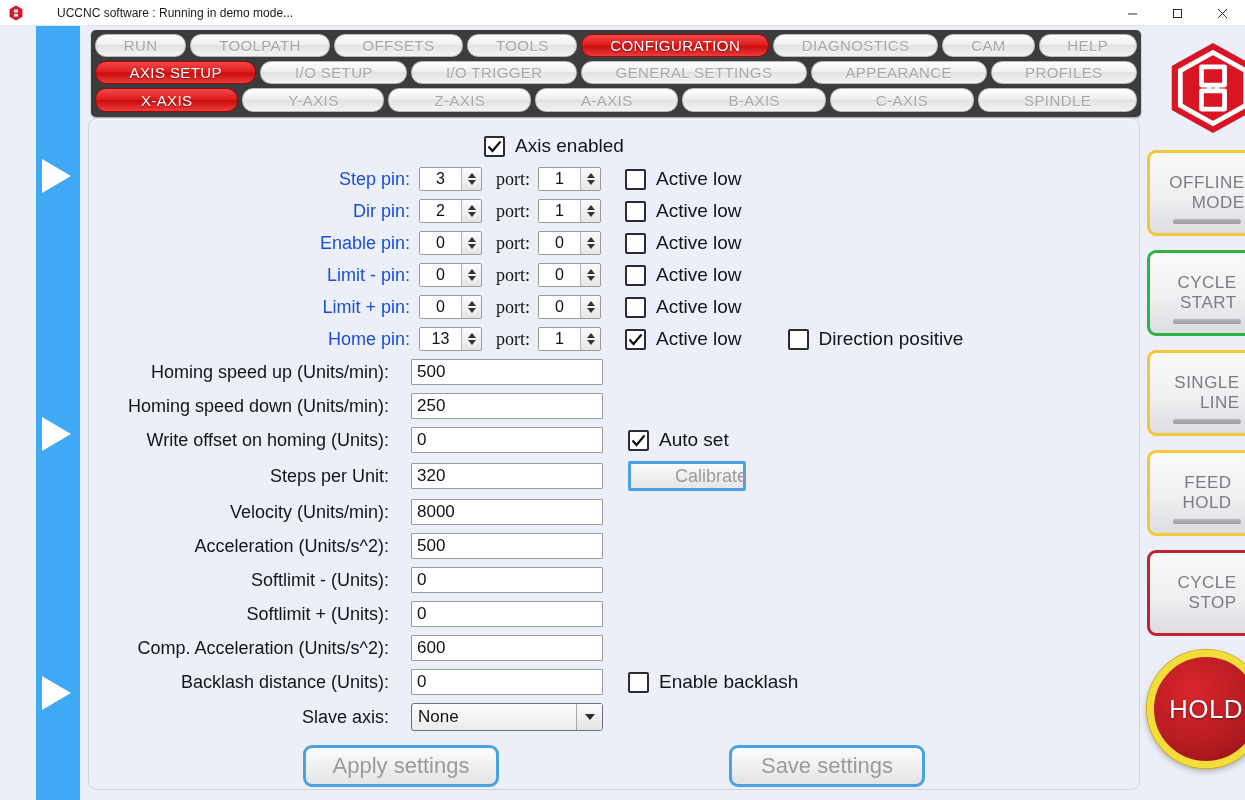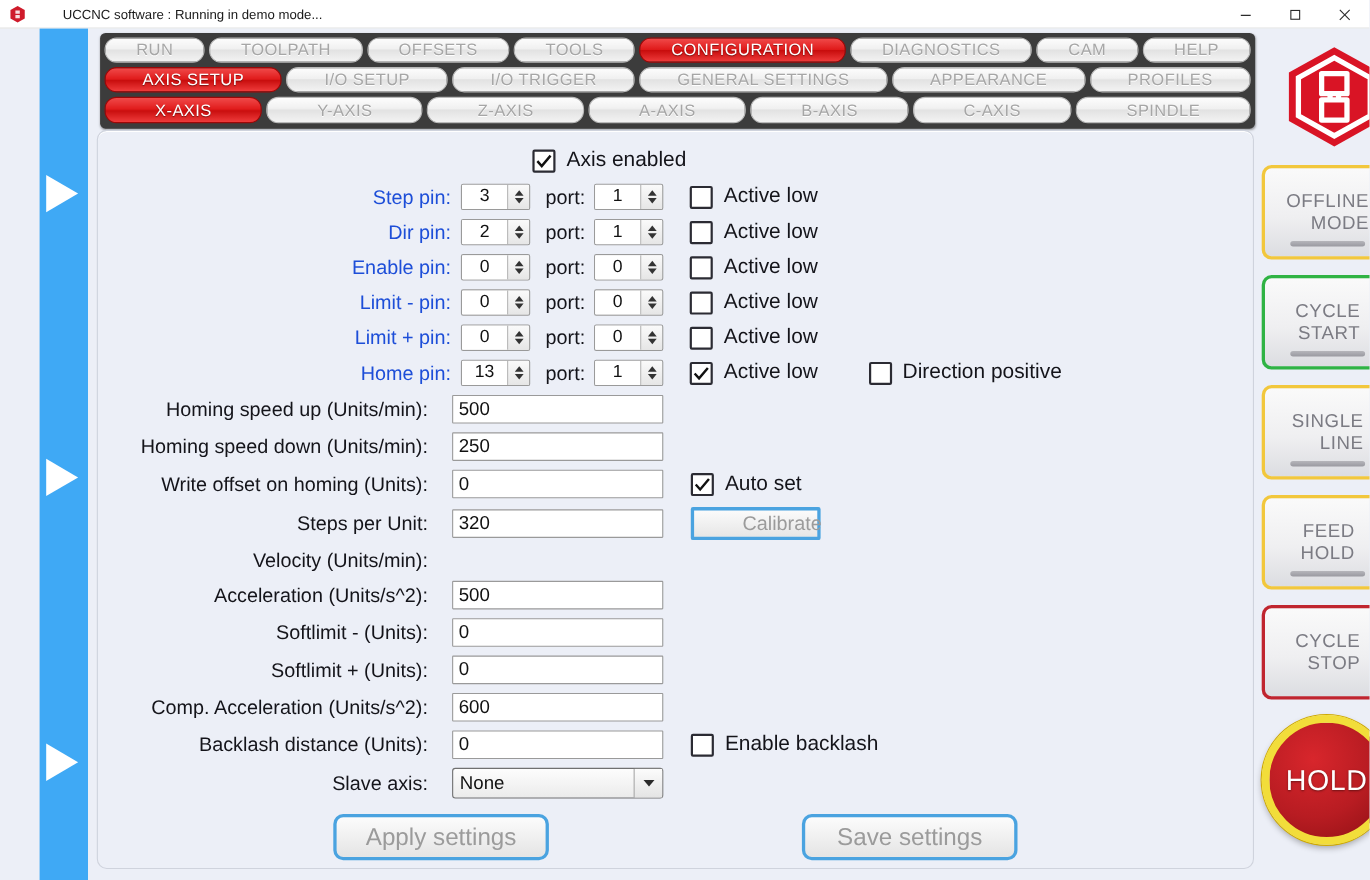--- a/index.html
+++ b/index.html
@@ -174,21 +174,21 @@
     display: flex; flex-direction: column;
     align-items: center; justify-content: center;
     gap: 2px;
     cursor: pointer;
   }
   .ar-up { width:0;height:0;border-left:4px solid transparent;border-right:4px solid transparent;border-bottom:5px solid #333; }
   .ar-dn { width:0;height:0;border-left:4px solid transparent;border-right:4px solid transparent;border-top:5px solid #333; }
 
   .port-label {
     font-size: 18px; color: #14141a; margin: 0 8px 0 14px;
-    font-family: Liberation Sans, sans-serif;
+    font-family: Liberation Serif, serif;
   }
   .pin-row .cb { margin-left: 24px; }
 
   
   .tf-row { display: flex; align-items: center; margin-bottom: 8px; }
   .tf-label {
     width: 322px; text-align: right; padding-right: 22px;
     font-size: 18px; color: #14141a;
     font-family: "Liberation Sans", sans-serif;
     white-space: nowrap;
@@ -541,20 +541,21 @@
             </span>
             <span class="cb-label">Auto set</span>
           </div>
           <div class="tf-row">
             <span class="tf-label">Steps per Unit:</span>
             <span class="tf">320</span>
             <span class="btn-calibrate">Calibrate</span>
           </div>
           <div class="tf-row">
             <span class="tf-label">Velocity (Units/min):</span>
+            <span class="tf">8000</span>
           </div>
           <div class="tf-row">
             <span class="tf-label">Acceleration (Units/s^2):</span>
             <span class="tf">500</span>
           </div>
           <div class="tf-row">
             <span class="tf-label">Softlimit - (Units):</span>
             <span class="tf">0</span>
           </div>
           <div class="tf-row">

